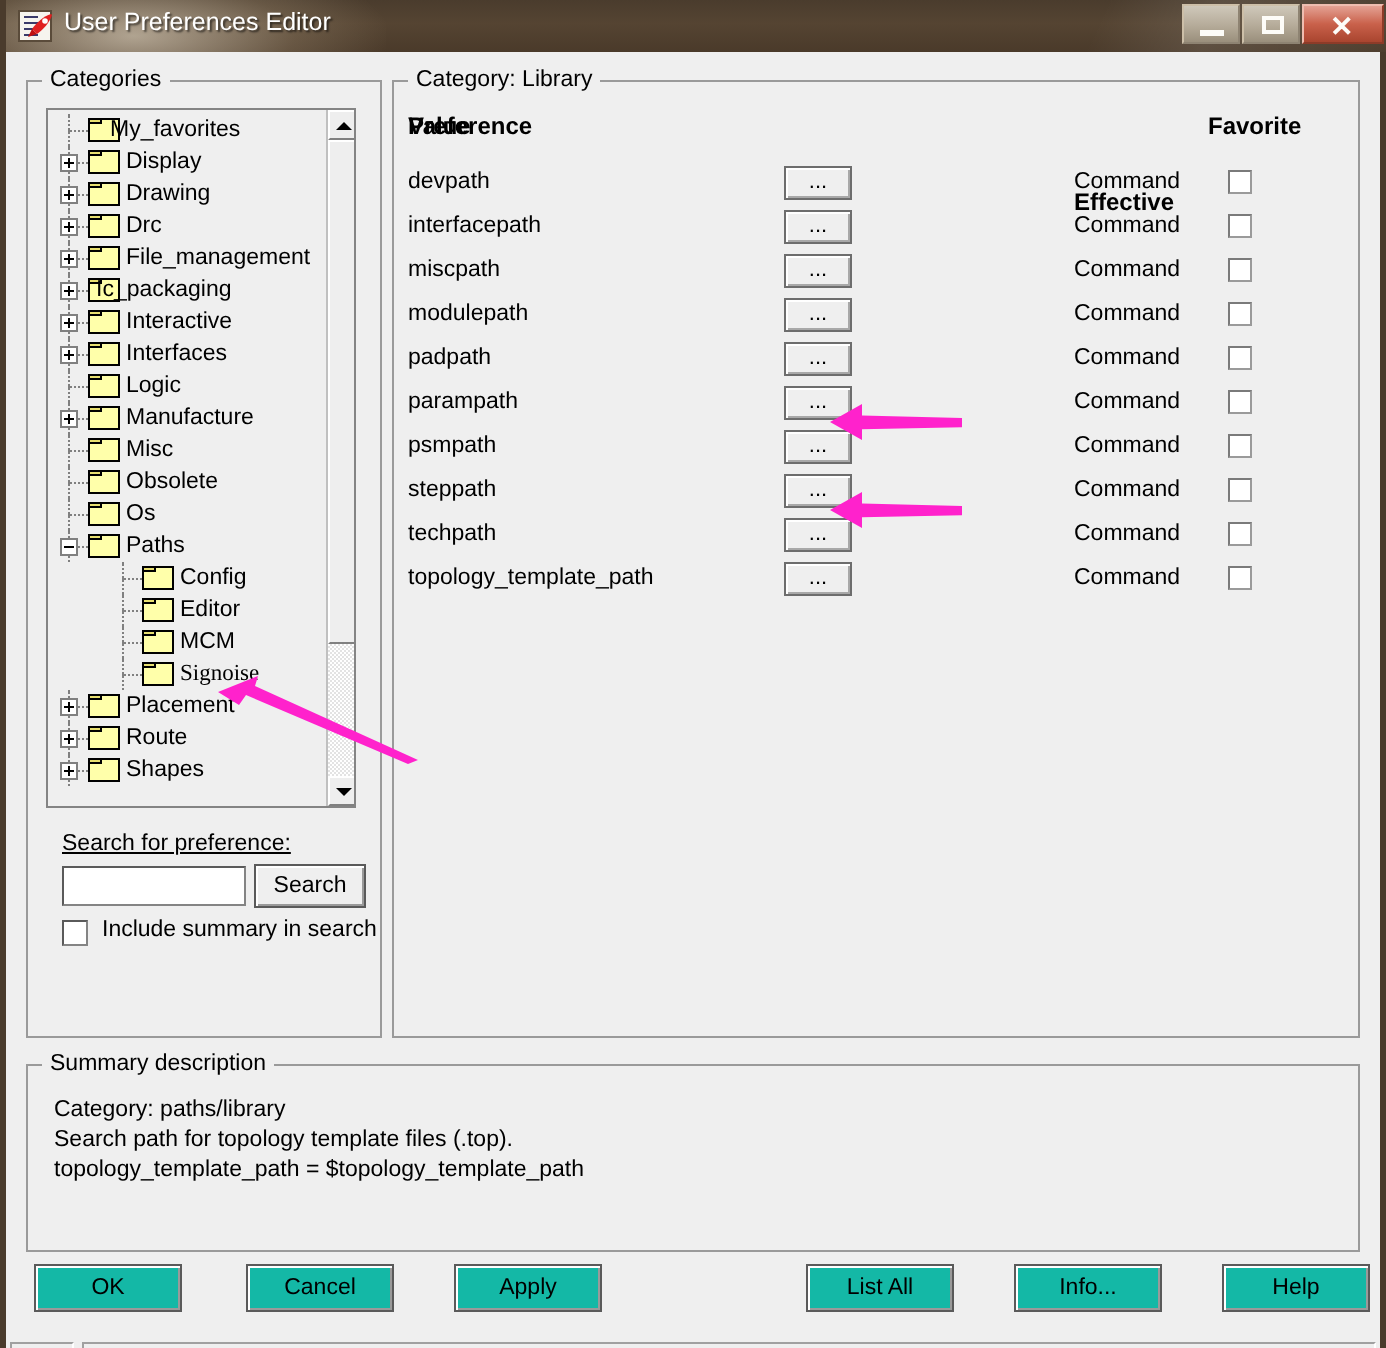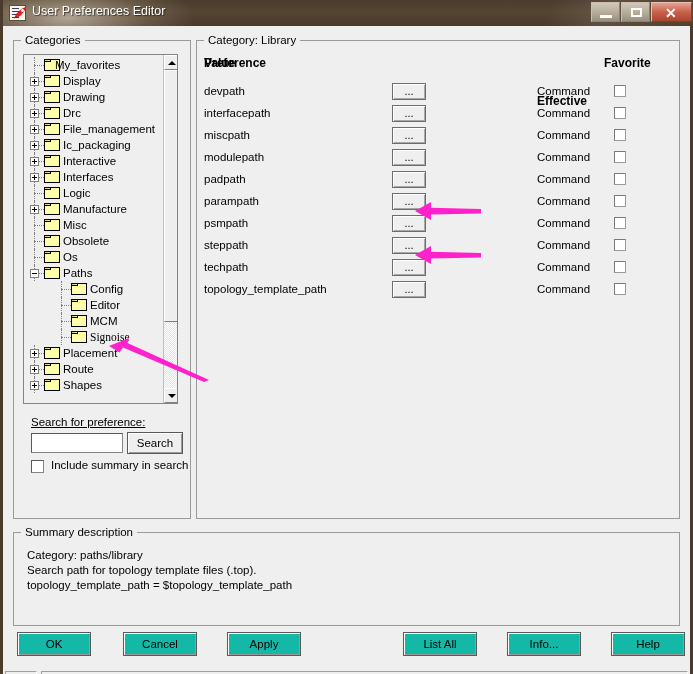--- a/index.html
+++ b/index.html
@@ -289,21 +289,21 @@
               <div class="tlabel" style="left: 39px;">File_management</div>
             </div>
             <div class="trow">
               <div class="dotv" style="left: 10px; top: 0px; height: 16px;"></div>
               <div class="doth" style="left: 10px; top: 8px; width: 10px;"></div>
               <div class="pm plus" style="left: 6px;"></div>
               <div class="folder" style="left: 20px;">
                 <div class="back"></div>
                 <div class="tab"></div>
               </div>
-              <div class="tlabel" style="left: 39px;">Ic_packaging</div>
+              <div class="tlabel" style="left: 24px;">Ic_packaging</div>
             </div>
             <div class="trow">
               <div class="dotv" style="left: 10px; top: 0px; height: 16px;"></div>
               <div class="doth" style="left: 10px; top: 8px; width: 10px;"></div>
               <div class="pm plus" style="left: 6px;"></div>
               <div class="folder" style="left: 20px;">
                 <div class="back"></div>
                 <div class="tab"></div>
               </div>
               <div class="tlabel" style="left: 39px;">Interactive</div>

